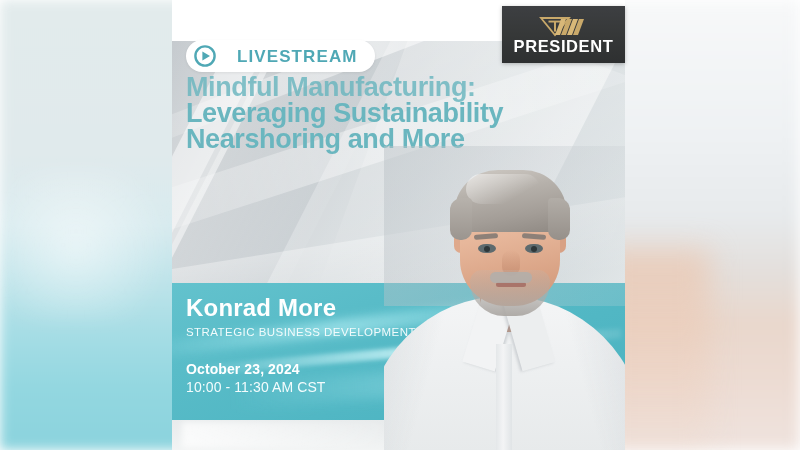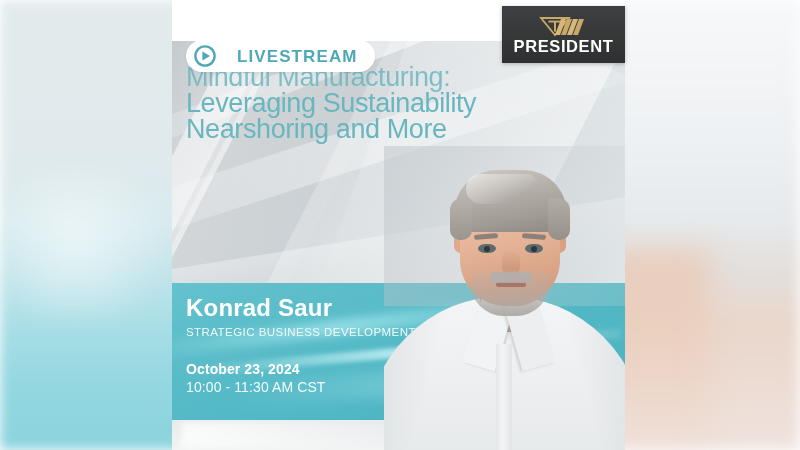--- a/index.html
+++ b/index.html
@@ -86,22 +86,22 @@
     box-shadow:0 1px 3px rgba(0,0,0,.07);
     z-index:6;
   }
   .play-ic{width:22px;height:22px;flex:0 0 22px;display:block;}
   .pill-txt{
     color:#4fa8b5;font-size:17px;font-weight:bold;letter-spacing:1.1px;line-height:1;
   }
 
   
   .title{
-    position:absolute;left:14px;top:64px;width:425px;z-index:5;
-    color:#6ab6bf;font-size:27px;font-weight:normal;line-height:.97;
+    position:absolute;left:14px;top:74px;width:425px;z-index:5;
+    color:#6ab6bf;font-size:27px;font-weight:bold;line-height:.97;
     letter-spacing:-.4px;
   }
   .tl{display:block;white-space:nowrap;}
   .tl1{text-align:left;opacity:.82;}
   .tl2{text-align:left;padding-right:2px;}
   .tl3{text-align:left;padding-right:30px;}
 
   
   .photo{
     position:absolute;left:212px;top:146px;width:241px;height:304px;
@@ -294,21 +294,21 @@
       <span class="tl tl1">Mindful Manufacturing:</span>
       <span class="tl tl2">Leveraging Sustainability</span>
       <span class="tl tl3">Nearshoring and More</span>
     </div>
 
     <div class="teal">
       <div class="teal-streak1"></div>
       <div class="teal-streak2"></div>
       <div class="teal-streak3"></div>
       <div class="teal-inner">
-        <div class="sp-name">Konrad Saur</div>
+        <div class="sp-name">Konrad More</div>
         <div class="sp-role">
           <span>STRATEGIC BUSINESS DEVELOPMENT</span>
         </div>
         <div class="sp-date">October 23, 2024</div>
         <div class="sp-time">10:00 - 11:30 AM CST</div>
       </div>
     </div>
 
     <div class="card-foot"></div>
     <div class="card-foot-gl"></div>

